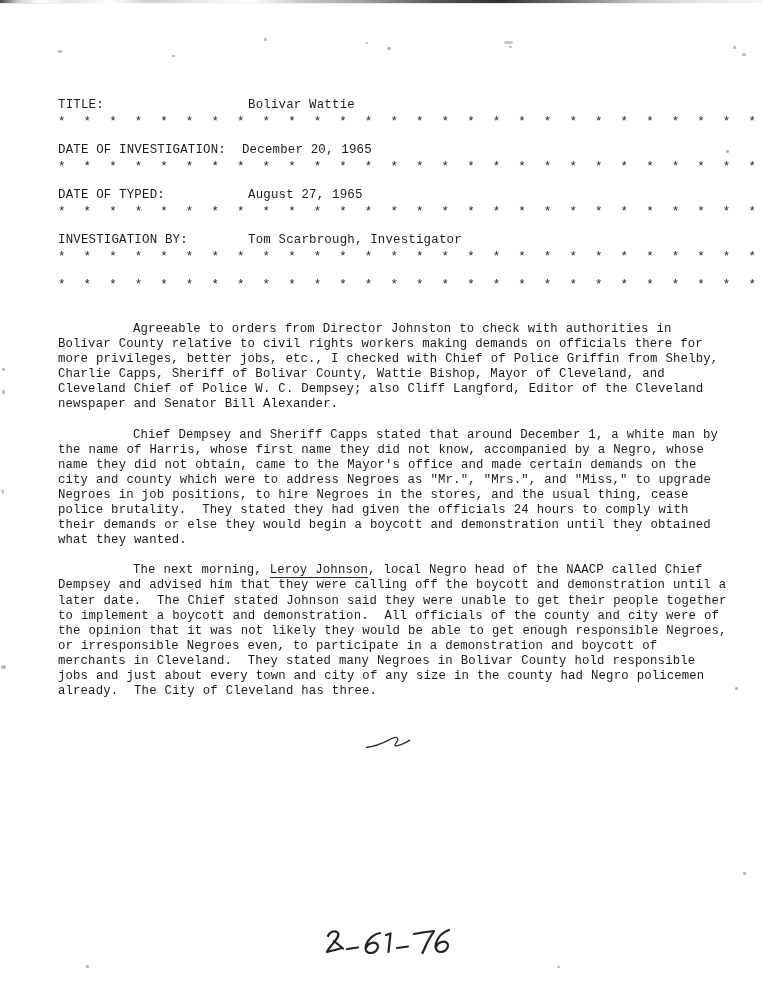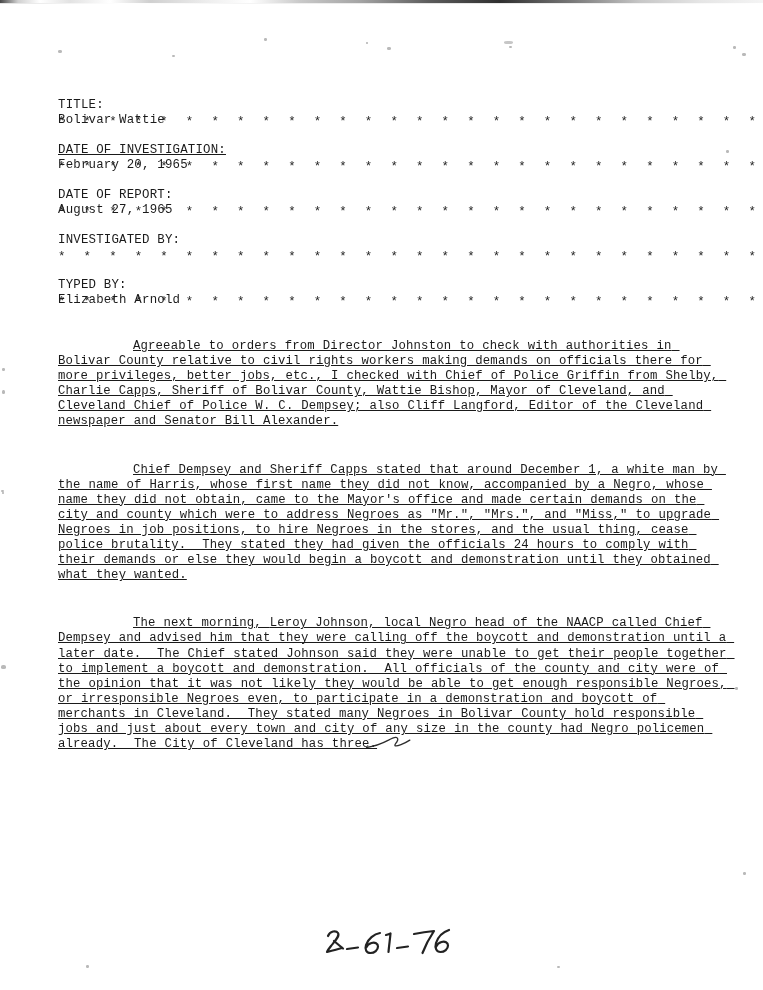--- a/index.html
+++ b/index.html
@@ -54,56 +54,55 @@
     top: 98px;
     width: 670px;
   }
 
   .meta-row {
     display: flex;
     font-size: 12.4px;
     line-height: 15px;
     letter-spacing: 0.2px;
     height: 17px;
-    flex-direction: column;
   }
   .meta-label {
     white-space: pre;
   }
   .meta-value {
     white-space: pre;
   }
   
   .meta-row .meta-label { min-width: 190px; }
-  .meta-row.wide .meta-label { min-width: 0; padding-right: 16px; text-decoration: underline; }
+  .meta-row.wide .meta-label { min-width: 0; padding-right: 16px; }
 
   .star-row {
     font-size: 12.4px;
     line-height: 15px;
     letter-spacing: 5.35px;
     white-space: pre;
     height: 28px;
     color: #262626;
   }
 
   .para {
     font-size: 12.3px;
     line-height: 15.1px;
     letter-spacing: 0.15px;
     text-indent: 75px;
     margin: 0;
     white-space: pre-wrap;
     word-spacing: 0.4px;
   }
-  .para + .para { margin-top: 33px; }
-  .para-block { margin-top: 16px; text-decoration: underline; }
+  .para + .para { margin-top: 15px; }
+  .para-block { margin-top: 16px; }
 
   .underline-name {
     border-bottom: 1px solid #2b2b2b;
-    padding-bottom: 12px;
+    padding-bottom: 0px;
   }
 
   
   .pen-mark {
     position: absolute;
     left: 365px;
     top: 736px;
     width: 46px;
     height: 16px;
     pointer-events: none;
@@ -148,39 +147,36 @@
   <div class="doc-body">
 
     <div class="meta-row">
       <span class="meta-label">TITLE:</span>
       <span class="meta-value">Bolivar Wattie</span>
     </div>
     <div class="star-row">* * * * * * * * * * * * * * * * * * * * * * * * * * * * * * * * * * * * * * * * *</div>
 
     <div class="meta-row wide">
       <span class="meta-label">DATE OF INVESTIGATION:</span>
-      <span class="meta-value">February 20, 1965</span>
+      <span class="meta-value">December 20, 1965</span>
     </div>
     <div class="star-row">* * * * * * * * * * * * * * * * * * * * * * * * * * * * * * * * * * * * * * * * *</div>
 
     <div class="meta-row">
-      <span class="meta-label">DATE OF REPORT:</span>
+      <span class="meta-label">DATE OF TYPED:</span>
       <span class="meta-value">August 27, 1965</span>
     </div>
     <div class="star-row">* * * * * * * * * * * * * * * * * * * * * * * * * * * * * * * * * * * * * * * * *</div>
 
     <div class="meta-row">
-      <span class="meta-label">INVESTIGATED BY:</span>
-    </div>
-    <div class="star-row">* * * * * * * * * * * * * * * * * * * * * * * * * * * * * * * * * * * * * * * * *</div>
-
-    <div class="meta-row">
-      <span class="meta-label">TYPED BY:</span>
-      <span class="meta-value">Elizabeth Arnold</span>
-    </div>
+      <span class="meta-label">INVESTIGATION BY:</span>
+      <span class="meta-value">Tom Scarbrough, Investigator</span>
+    </div>
+    <div class="star-row">* * * * * * * * * * * * * * * * * * * * * * * * * * * * * * * * * * * * * * * * *</div>
+
     <div class="star-row">* * * * * * * * * * * * * * * * * * * * * * * * * * * * * * * * * * * * * * * * *</div>
 
     <div class="para-block">
       <p class="para">Agreeable to orders from Director Johnston to check with authorities in Bolivar County relative to civil rights workers making demands on officials there for more privileges, better jobs, etc., I checked with Chief of Police Griffin from Shelby, Charlie Capps, Sheriff of Bolivar County, Wattie Bishop, Mayor of Cleveland, and Cleveland Chief of Police W. C. Dempsey; also Cliff Langford, Editor of the Cleveland newspaper and Senator Bill Alexander.</p>
       <p class="para">Chief Dempsey and Sheriff Capps stated that around December 1, a white man by the name of Harris, whose first name they did not know, accompanied by a Negro, whose name they did not obtain, came to the Mayor's office and made certain demands on the city and county which were to address Negroes as "Mr.", "Mrs.", and "Miss," to upgrade Negroes in job positions, to hire Negroes in the stores, and the usual thing, cease police brutality.  They stated they had given the officials 24 hours to comply with their demands or else they would begin a boycott and demonstration until they obtained what they wanted.</p>
       <p class="para"><span>The next morning, </span><span class="underline-name">Leroy Johnson</span><span>, local Negro head of the NAACP called Chief Dempsey and advised him that they were calling off the boycott and demonstration until a later date.  The Chief stated Johnson said they were unable to get their people together to implement a boycott and demonstration.  All officials of the county and city were of the opinion that it was not likely they would be able to get enough responsible Negroes, or irresponsible Negroes even, to participate in a demonstration and boycott of merchants in Cleveland.  They stated many Negroes in Bolivar County hold responsible jobs and just about every town and city of any size in the county had Negro policemen already.  The City of Cleveland has three.</span></p>
     </div>
 
   </div>
 

